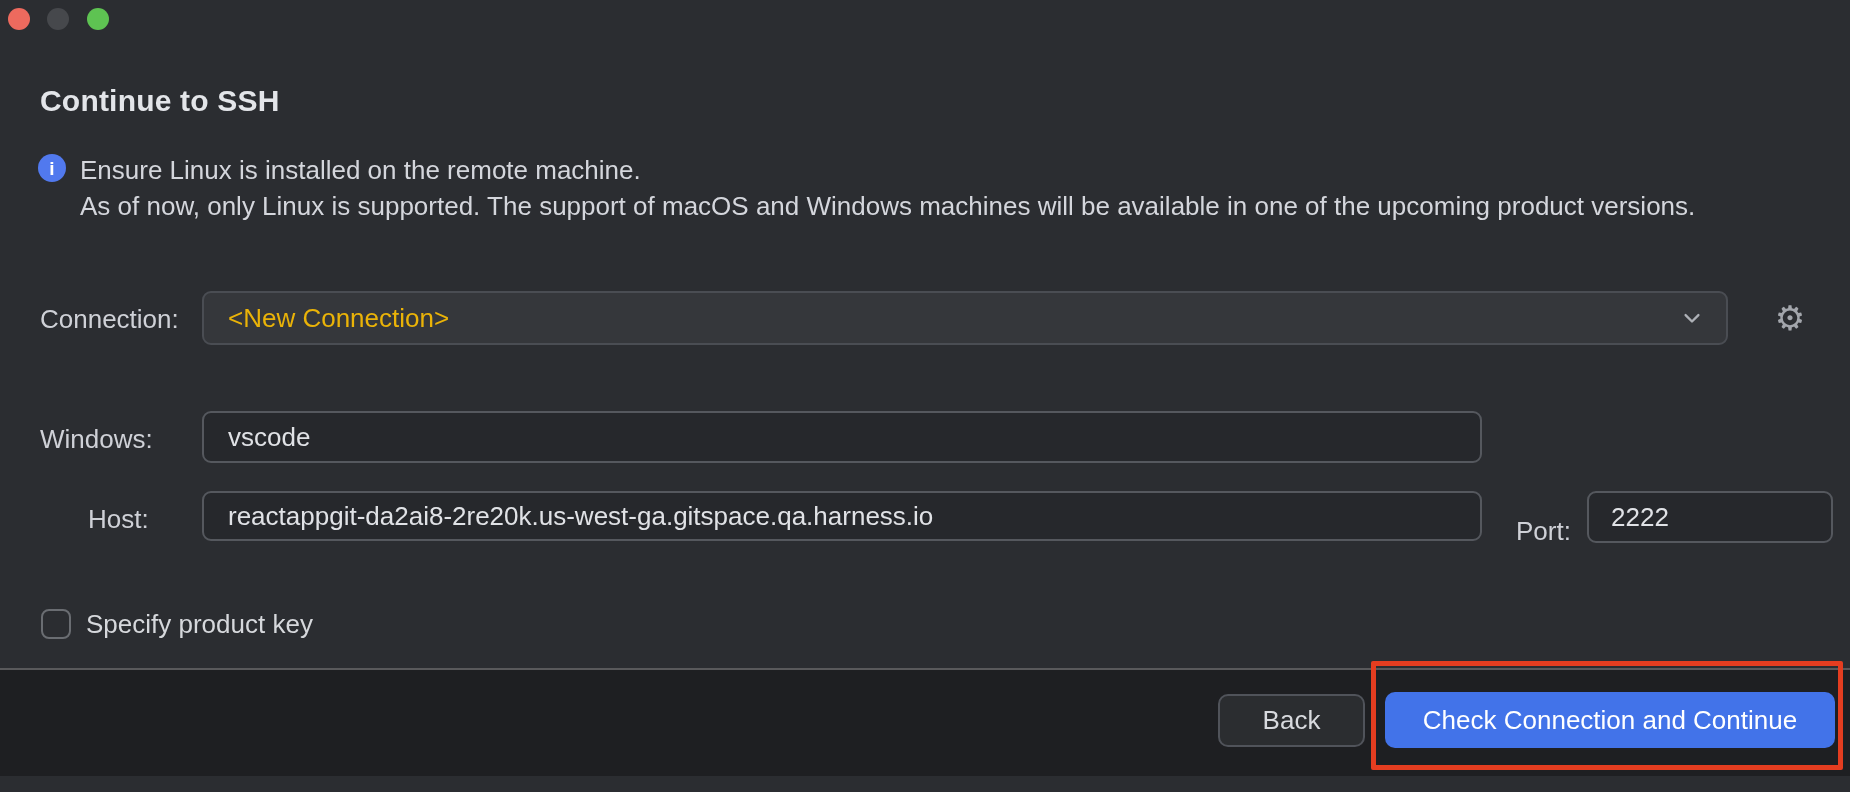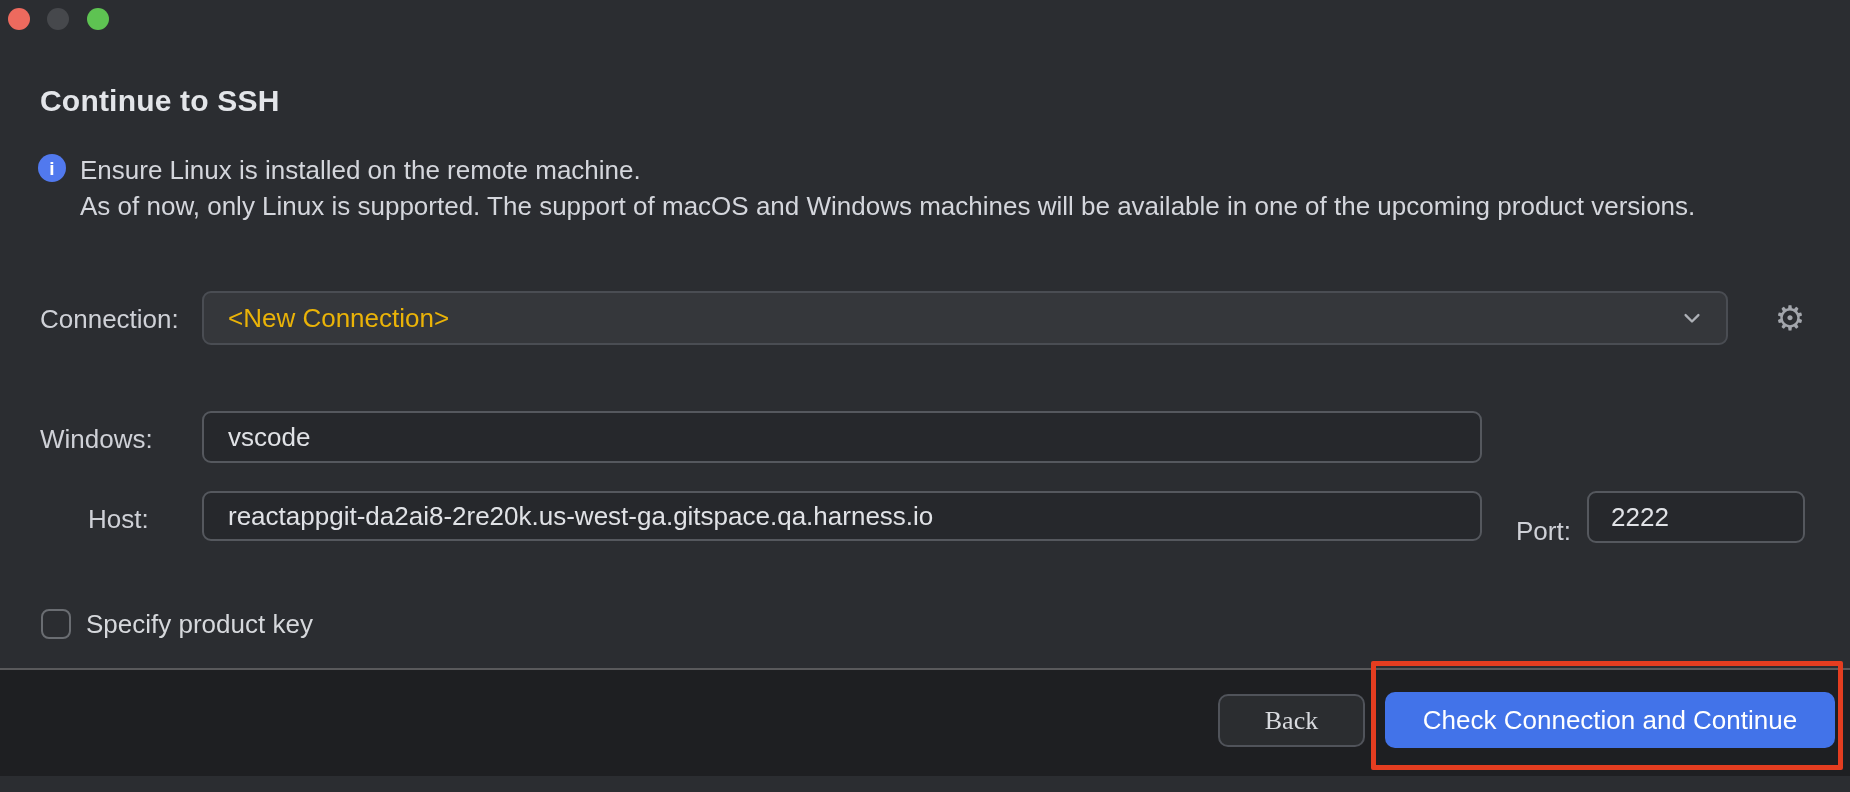--- a/index.html
+++ b/index.html
@@ -30,37 +30,37 @@
   .combo-chevron{margin-right:20px;display:flex;align-items:center;}
   .gear{position:absolute;left:1768px;top:296px;width:44px;height:44px;
         display:flex;align-items:center;justify-content:center;
         font-size:34px;color:#a3a6ac;cursor:pointer;font-family:"DejaVu Sans",sans-serif;}
 
   .txt-input{position:absolute;box-sizing:border-box;background:#26282c;border:2px solid #55585e;
              border-radius:9px;color:#e0e2e6;font-size:26px;padding:0 0 0 24px;outline:none;
              font-family:"Liberation Sans",sans-serif;}
   #username-input{left:202px;top:411px;width:1280px;height:52px;}
   #host-input{left:202px;top:491px;width:1280px;height:50px;}
-  #port-input{left:1587px;top:491px;width:218px;height:52px;padding-left:22px;}
+  #port-input{left:1587px;top:491px;width:246px;height:52px;padding-left:22px;}
 
   
   .checkbox{position:absolute;left:41px;top:609px;width:30px;height:30px;box-sizing:border-box;
             border:2px solid #6a6d72;border-radius:8px;background:transparent;cursor:pointer;}
   .checkbox-label{position:absolute;left:86px;top:609px;font-size:26px;color:#d6d8dc;cursor:pointer;}
 
   
   .separator{position:absolute;left:0;top:668px;width:1850px;height:2px;background:#59595b;}
   .footer{position:absolute;left:0;top:670px;width:1850px;height:106px;background:#1e1f22;}
   .bottom-strip{position:absolute;left:0;top:776px;width:1850px;height:16px;background:#2b2d31;}
 
   .btn{position:absolute;box-sizing:border-box;border-radius:10px;font-size:26px;
        display:flex;align-items:center;justify-content:center;cursor:pointer;
        font-family:"Liberation Sans",sans-serif;}
   #back-btn{left:1218px;top:694px;width:147px;height:53px;background:#2b2d30;
-            border:2px solid #50535a;color:#d8dade;font-family:Liberation Serif, serif;}
+            border:2px solid #50535a;color:#d8dade;}
   #primary-btn{left:1385px;top:692px;width:450px;height:56px;background:#4273e9;
                border:none;color:#ffffff;}
 
   
   .annotation{position:absolute;left:1371px;top:661px;width:472px;height:109px;box-sizing:border-box;
               border:5px solid #e43d20;border-radius:2px;pointer-events:none;}
 </style>
 </head>
 <body>
 

